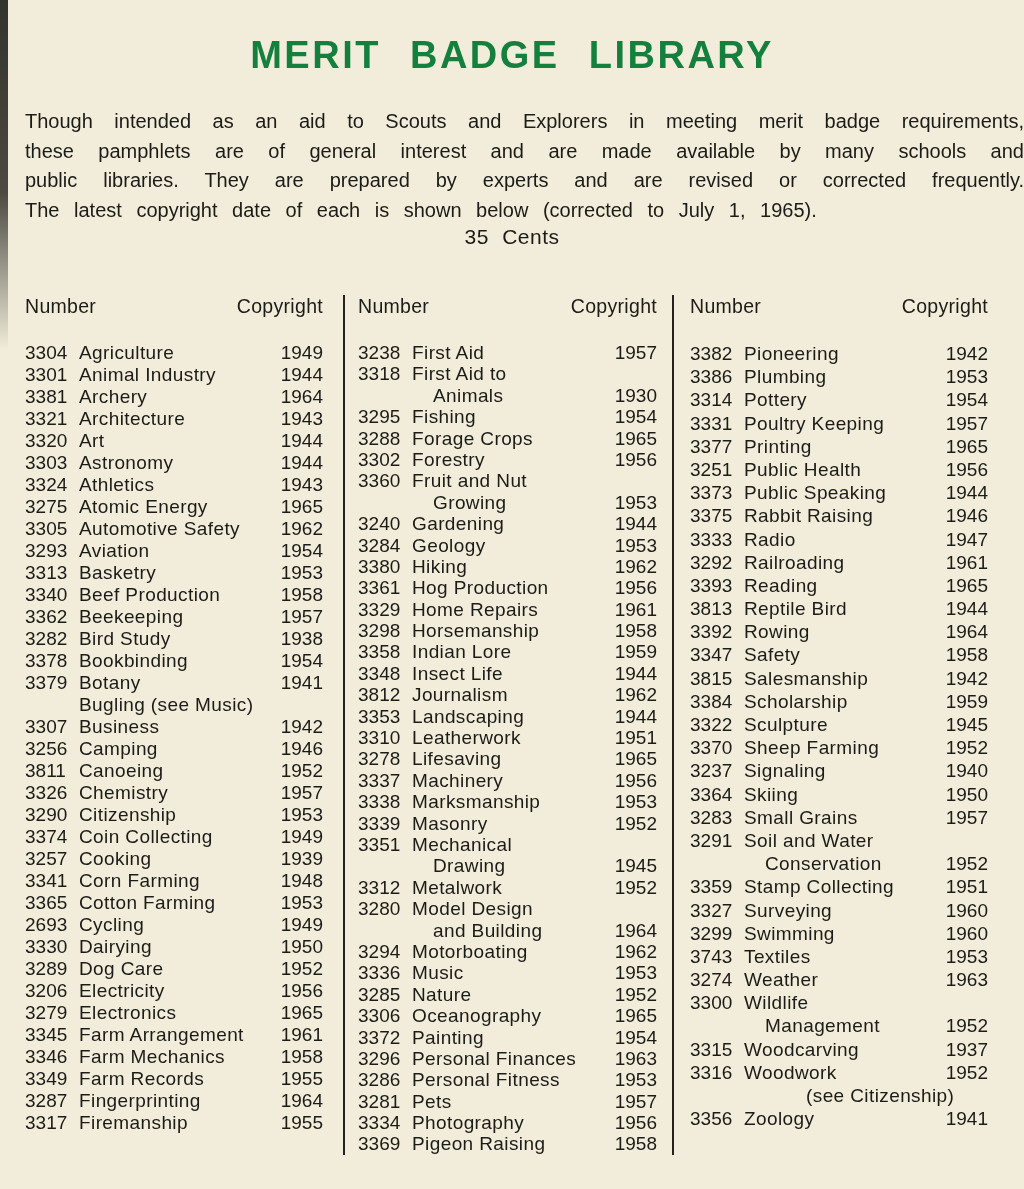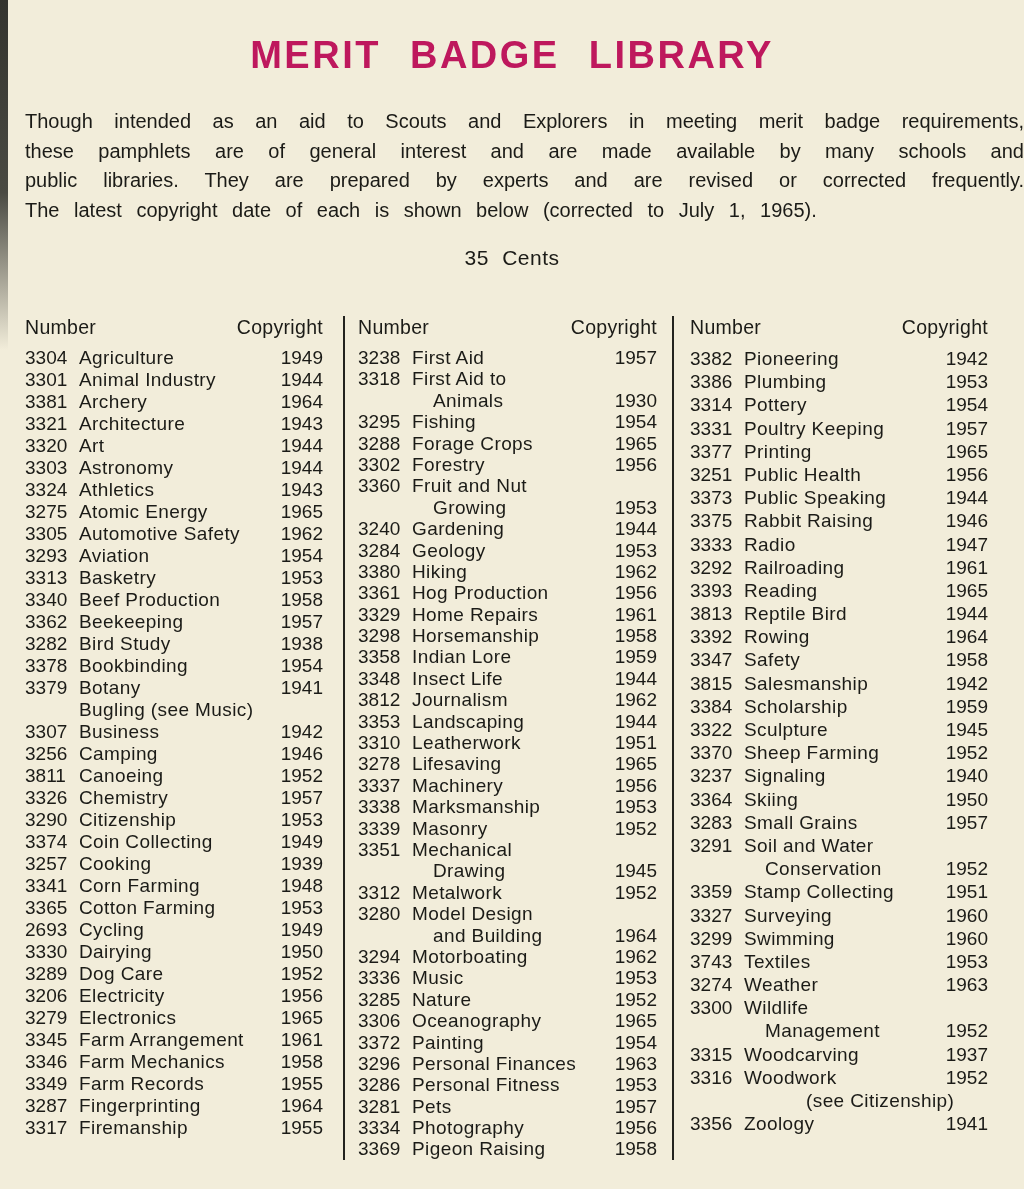--- a/index.html
+++ b/index.html
@@ -15,58 +15,57 @@
     position:absolute;left:0;top:0;width:8px;height:350px;
     background:linear-gradient(180deg,#34342e 0%,#4a4a42 55%,rgba(74,74,66,0) 100%);
   }
   .title{
     text-align:center;
     padding-top:34px;
     font-size:38px;
     font-weight:700;
     letter-spacing:2.5px;
     word-spacing:16px;
-    color:#be185d;
+    color:#15803d;
   }
   .intro{
     margin:30px 0 0 25px;
     font-size:20px;
     line-height:29.5px;
   }
   .iline{
     text-align:justify;
     text-align-last:justify;
     word-spacing:3px;
     white-space:normal;
   }
   .iline.last{
     text-align-last:left;
     word-spacing:9px;
   }
   .price{
     text-align:center;
-    margin-top:21px;
     font-size:21px;
     word-spacing:7px;
     letter-spacing:0.5px;
   }
   .table{
     display:flex;
     margin:46px 0 0 25px;
     width:965px;
     font-size:19px;
   }
   .col{box-sizing:border-box;}
   .col[data-col="0"]{width:318px;padding-right:20px;--lh:22px;}
   .col[data-col="1"]{width:329px;border-left:2px solid #23231e;padding-left:13px;padding-right:15px;--lh:21.4px;}
   .col[data-col="2"]{width:318px;border-left:2px solid #23231e;padding-left:16px;padding-right:2px;--lh:23.2px;}
   .hdr{
     display:flex;justify-content:space-between;
     font-size:19.5px;
-    margin-bottom:8px;
+    margin-bottom:24px;
     letter-spacing:0.3px;
   }
   .line{
     display:flex;
     align-items:baseline;
     height:var(--lh);
     line-height:var(--lh);
     white-space:nowrap;
   }
   .num{flex:none;width:54px;}

